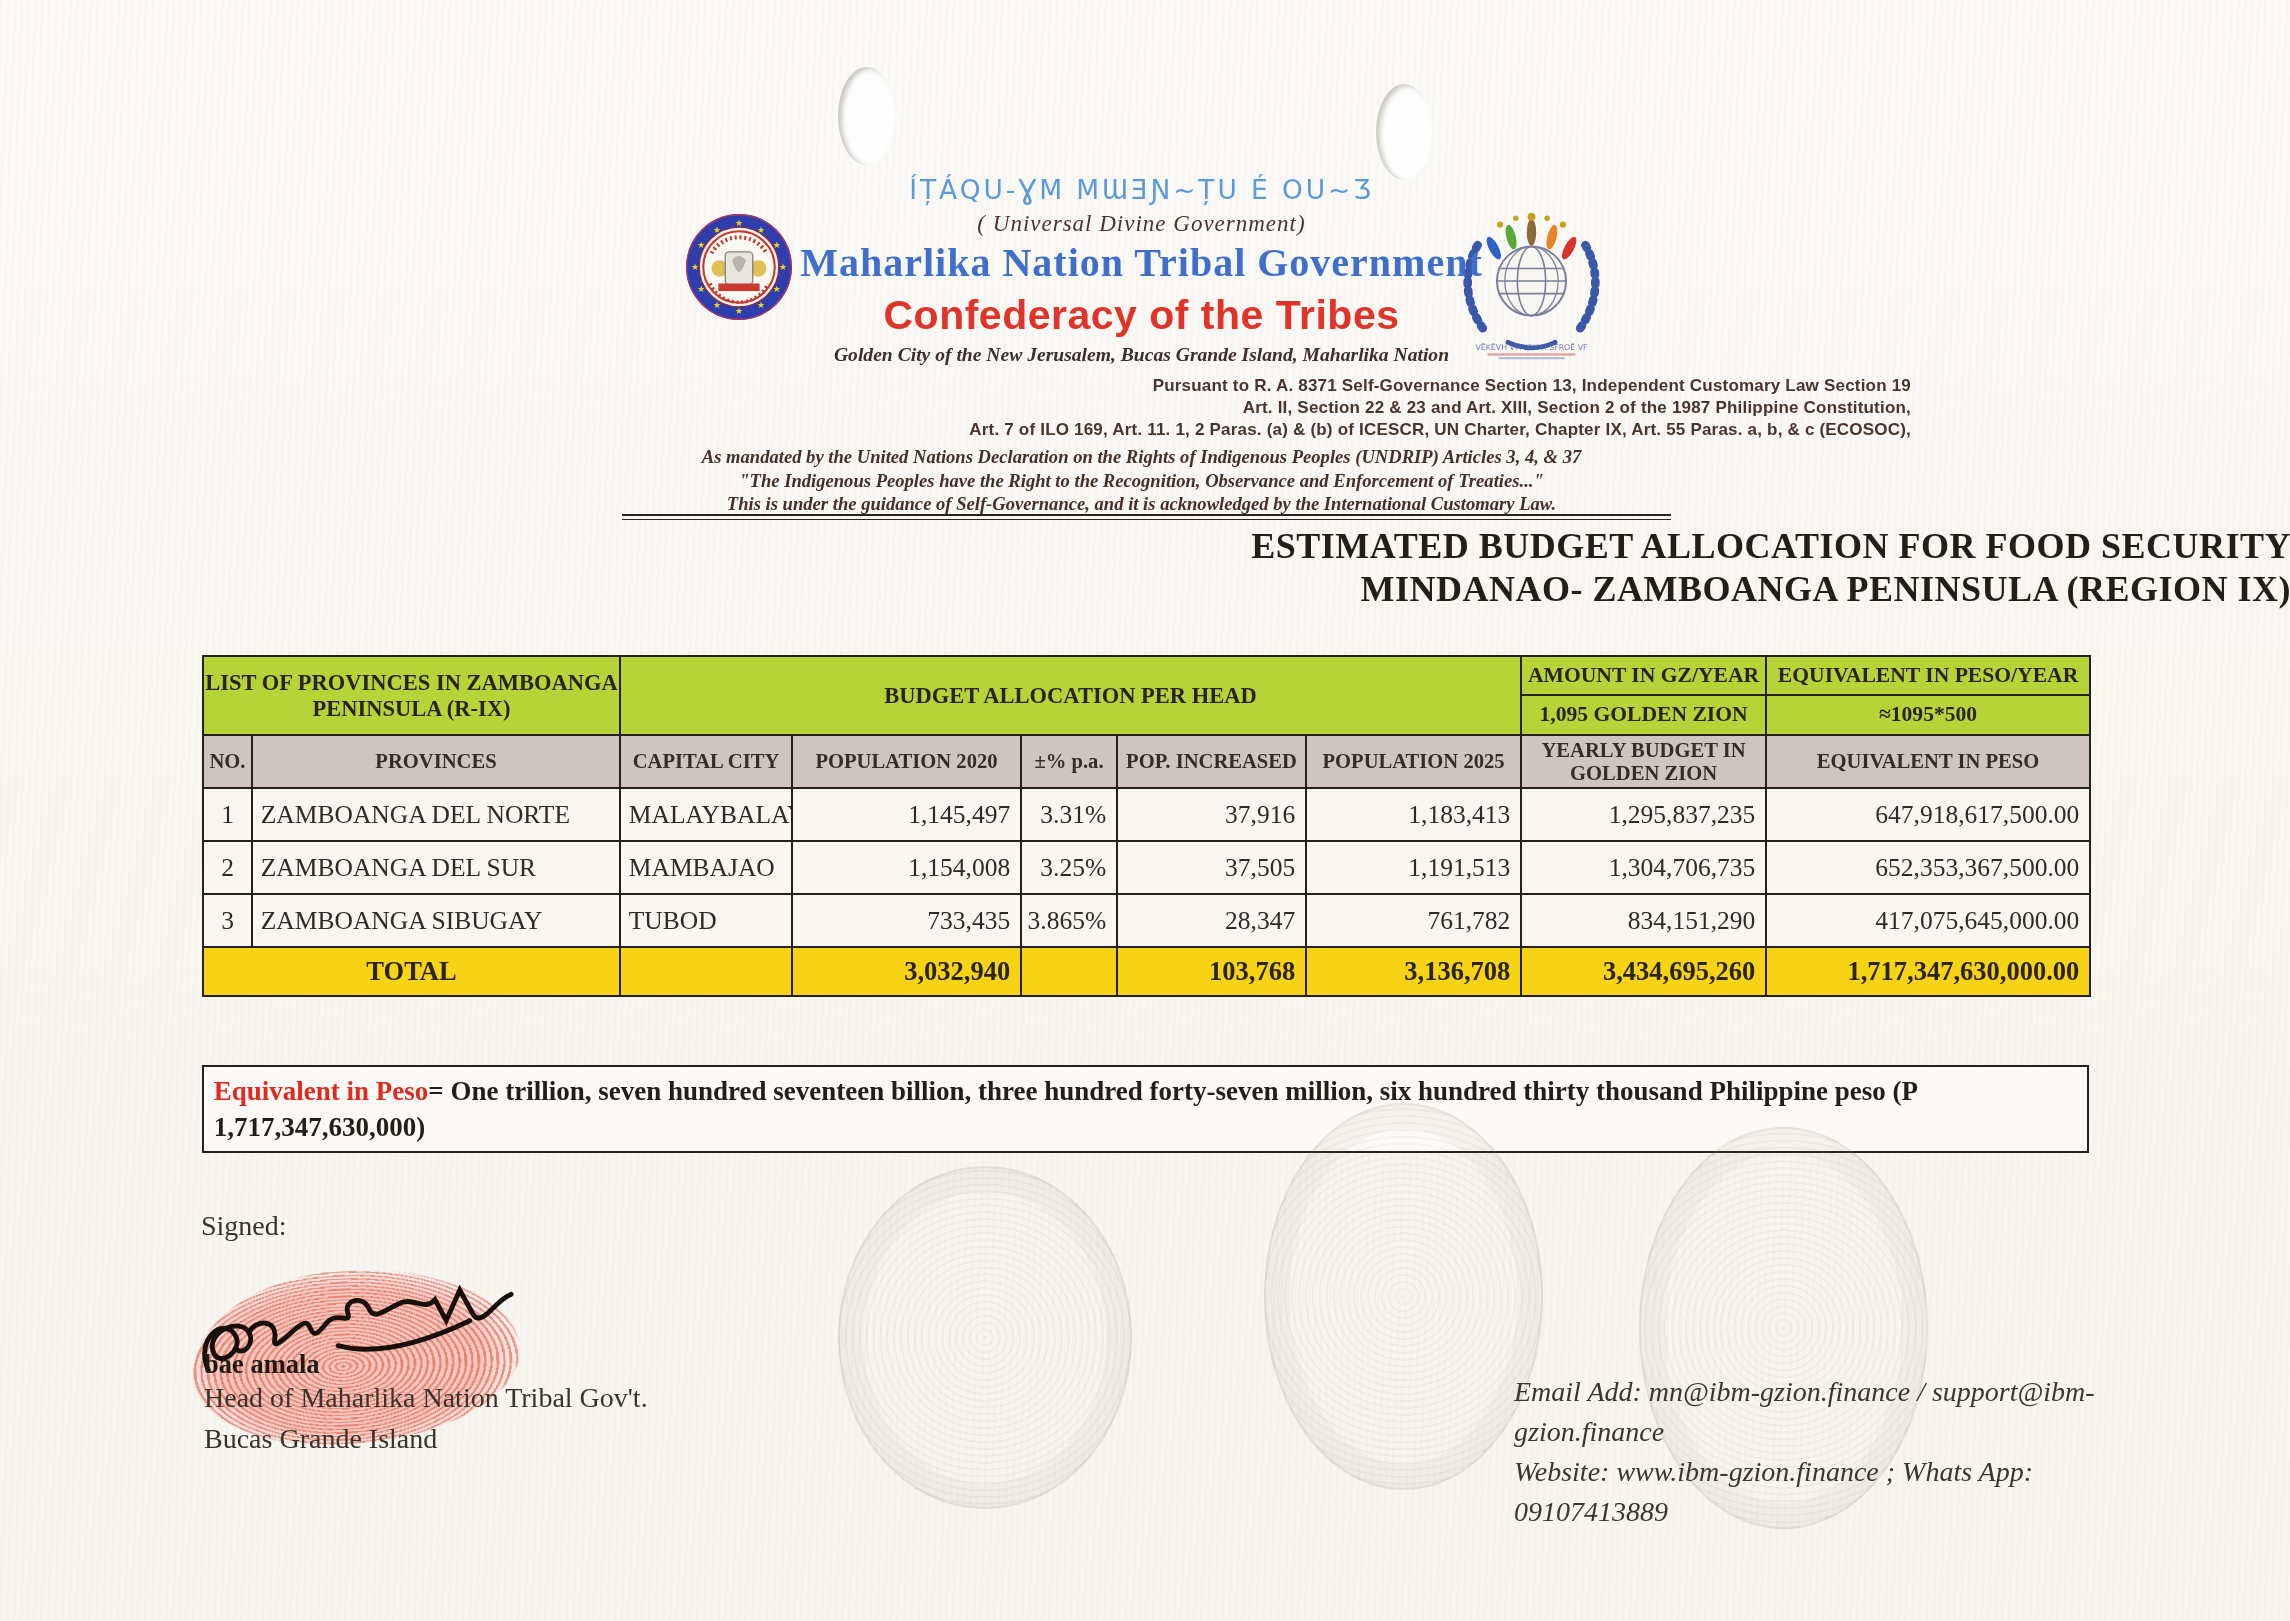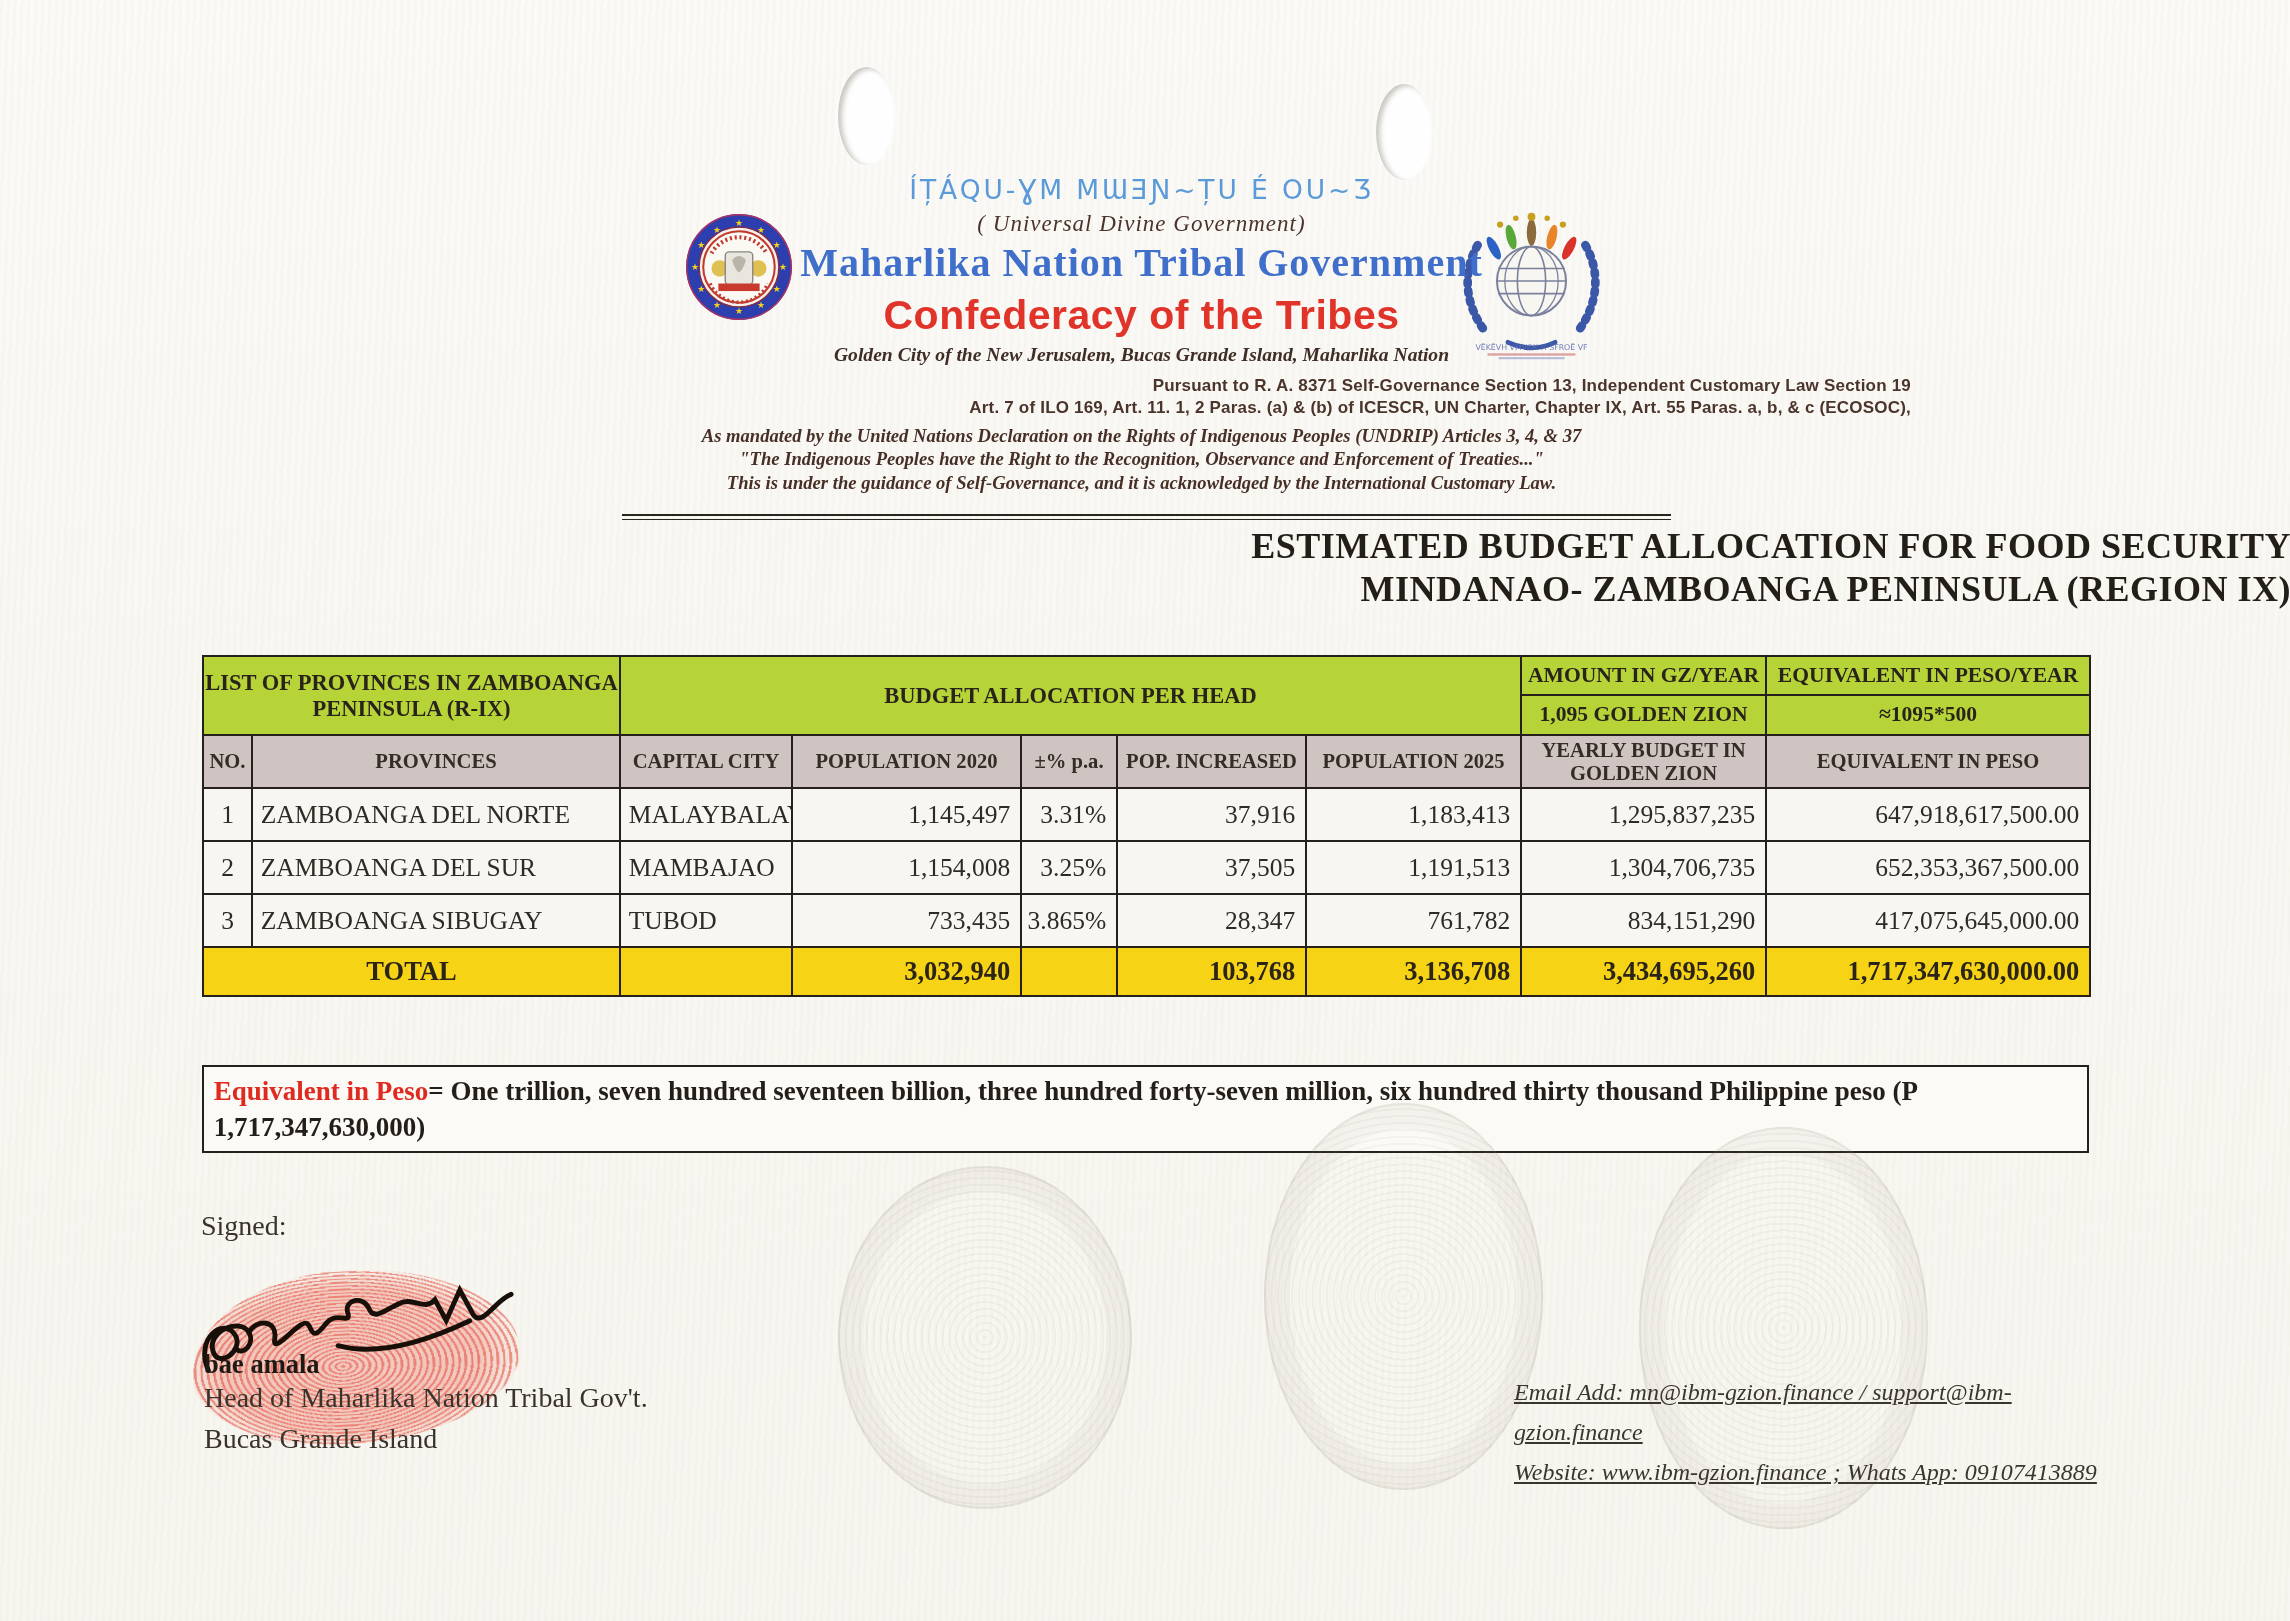--- a/index.html
+++ b/index.html
@@ -57,22 +57,22 @@
   .signed{position:absolute;left:201px;top:1210px;font-size:28px;color:#3a332c;}
   .thumb{position:absolute;left:192px;top:1270px;width:328px;height:174px;
         border-radius:48% 52% 55% 45% / 58% 50% 50% 42%;
         background:
           radial-gradient(ellipse at 48% 52%, rgba(232,72,50,.28) 0 55%, rgba(232,72,50,0) 72%),
           repeating-radial-gradient(ellipse at 46% 55%, rgba(226,58,40,.55) 0 2.5px, rgba(251,250,246,.05) 2.5px 6.4px);
         filter:blur(0.4px); opacity:.92; transform:rotate(-3deg);}
   .sig-name{position:absolute;left:204px;top:1349px;font-weight:bold;font-size:26.5px;color:#1f1913;}
   .sig-title{position:absolute;left:204px;top:1382px;font-size:28px;color:#3a332c;}
   .sig-loc{position:absolute;left:204px;top:1423px;font-size:28px;color:#3a332c;}
-  .contact{position:absolute;left:1514px;top:1372px;width:608px;font-style:italic;font-size:24px;
-        line-height:40px;color:#3b352f;text-decoration:underline;}
+  .contact{position:absolute;left:1514px;top:1372px;width:608px;font-style:italic;font-size:28px;
+        line-height:40px;color:#3b352f;}
 </style>
 </head>
 <body>
 
 <div class="page">
 
   <div class="hole" style="left:838px;top:67px;width:57px;height:98px;"></div>
   <div class="hole" style="left:1376px;top:84px;width:56px;height:96px;"></div>
 
   <svg class="abs" style="left:684px;top:212px;" width="110" height="110" viewBox="0 0 160 160">
@@ -132,20 +132,21 @@
   </svg>
 
   <div class="hdr-center">
     <div class="script-title">ÍȚÁQU-ƔM MƜƎƝ~ȚU É OU~Ʒ</div>
     <div class="paren-line">( Universal Divine Government)</div>
     <div class="org-name">Maharlika Nation Tribal Government</div>
     <div class="confed">Confederacy of the Tribes</div>
     <div class="loc-line">Golden City of the New Jerusalem, Bucas Grande Island, Maharlika Nation</div>
     <div class="legal">
       <p>Pursuant to R. A. 8371 Self-Governance Section 13, Independent Customary Law Section 19</p>
+      <p>Art. II, Section 22 &amp; 23 and Art. XIII, Section 2 of the 1987 Philippine Constitution,</p>
       <p>Art. 7 of ILO 169, Art. 11. 1, 2 Paras. (a) &amp; (b) of ICESCR, UN Charter, Chapter IX, Art. 55 Paras. a, b, &amp; c (ECOSOC),</p>
     </div>
     <div class="scriptlines">
       <p>As mandated by the United Nations Declaration on the Rights of Indigenous Peoples (UNDRIP) Articles 3, 4, &amp; 37</p>
       <p>"The Indigenous Peoples have the Right to the Recognition, Observance and Enforcement of Treaties..."</p>
       <p>This is under the guidance of Self-Governance, and it is acknowledged by the International Customary Law.</p>
     </div>
   </div>
 
   <div class="rule"></div>

